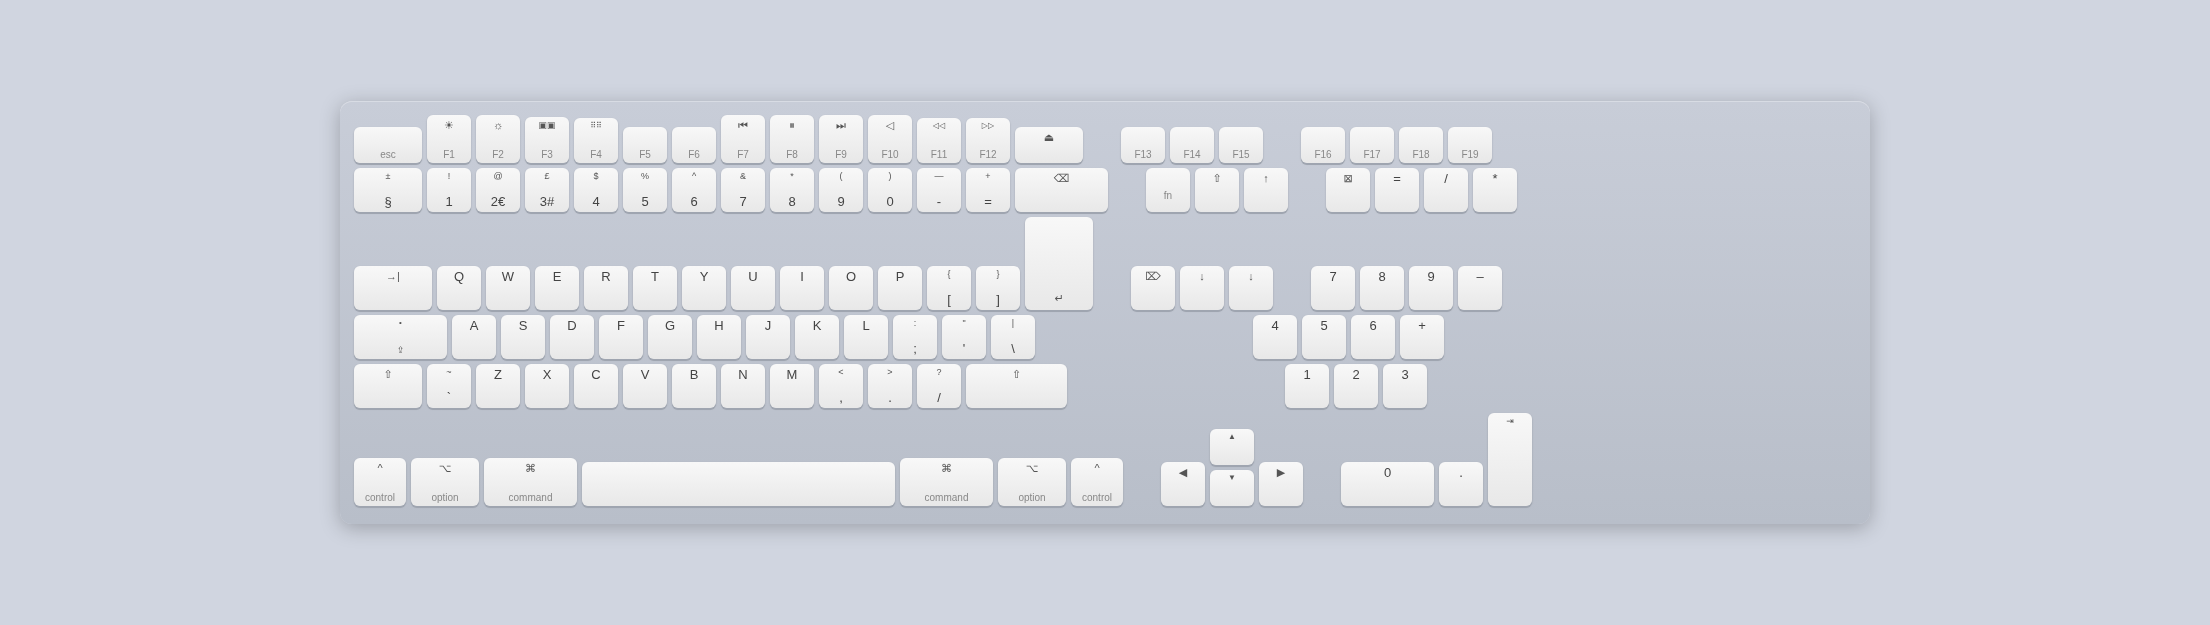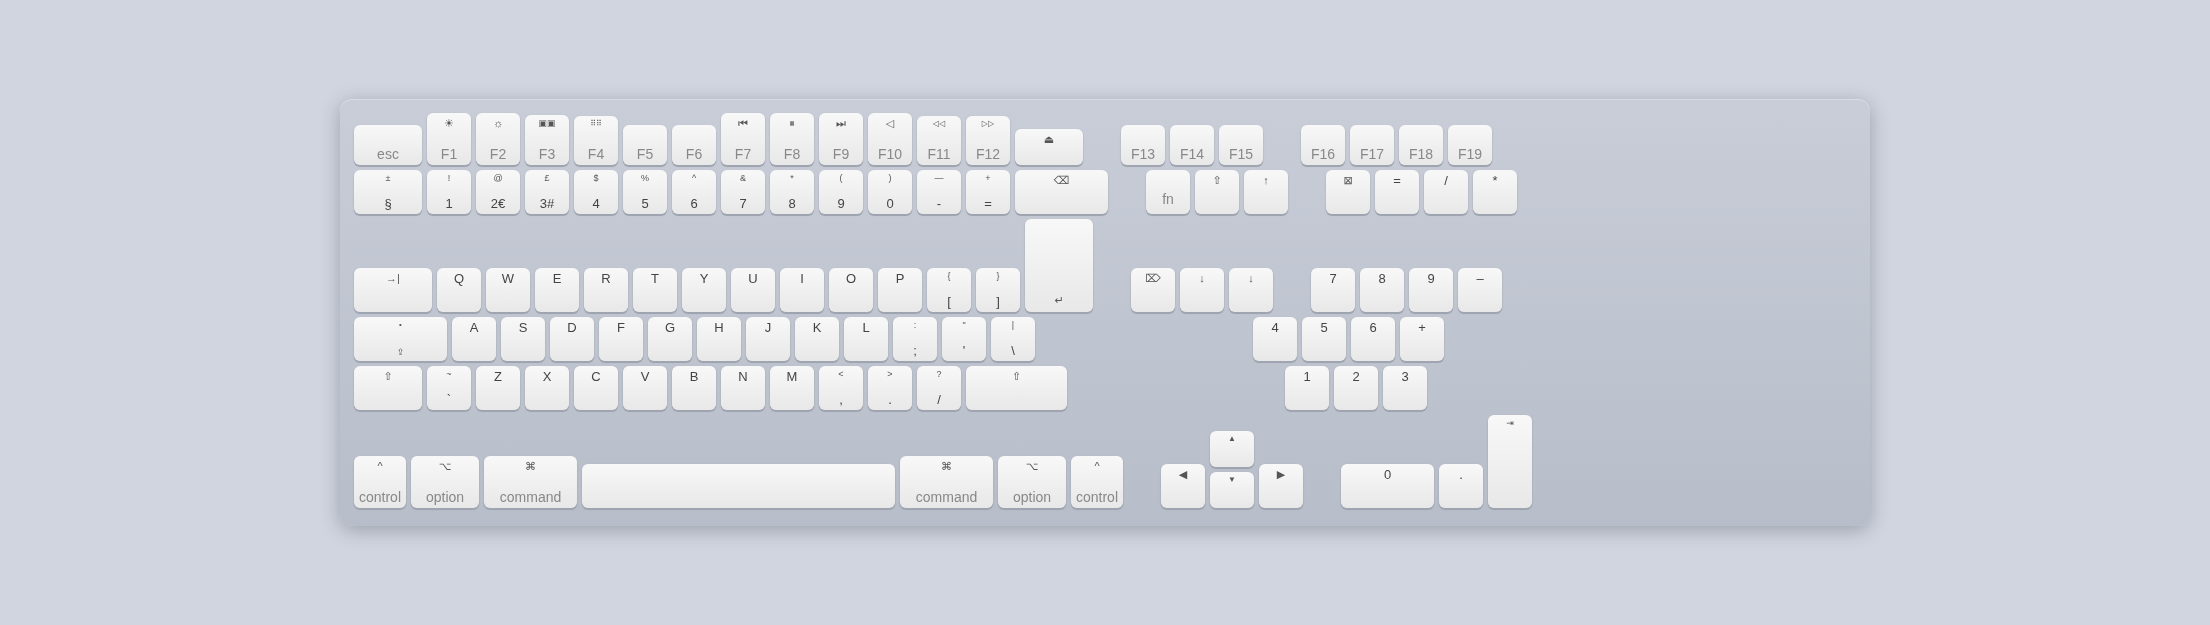--- a/index.html
+++ b/index.html
@@ -39,21 +39,21 @@
       position: relative;
       min-height: 44px;
       user-select: none;
       color: #555;
       font-size: 10px;
       line-height: 1.1;
       text-align: center;
     }
     .key .top { font-size: 9px; color: #555; }
     .key .main { font-size: 13px; color: #444; font-weight: 500; }
-    .key .label { font-size: 14px; color: #888; margin-top: 18px; }
+    .key .label { font-size: 10px; color: #888; margin-top: 18px; }
     .key .symbol { font-size: 11px; color: #555; }
 
     
     .w1 { width: 44px; }
     .w1-2 { width: 52px; }
     .w1-5 { width: 68px; }
     .w1-7 { width: 78px; }
     .w2 { width: 93px; }
     .w2-2 { width: 101px; }
     .w-space { width: 313px; }

